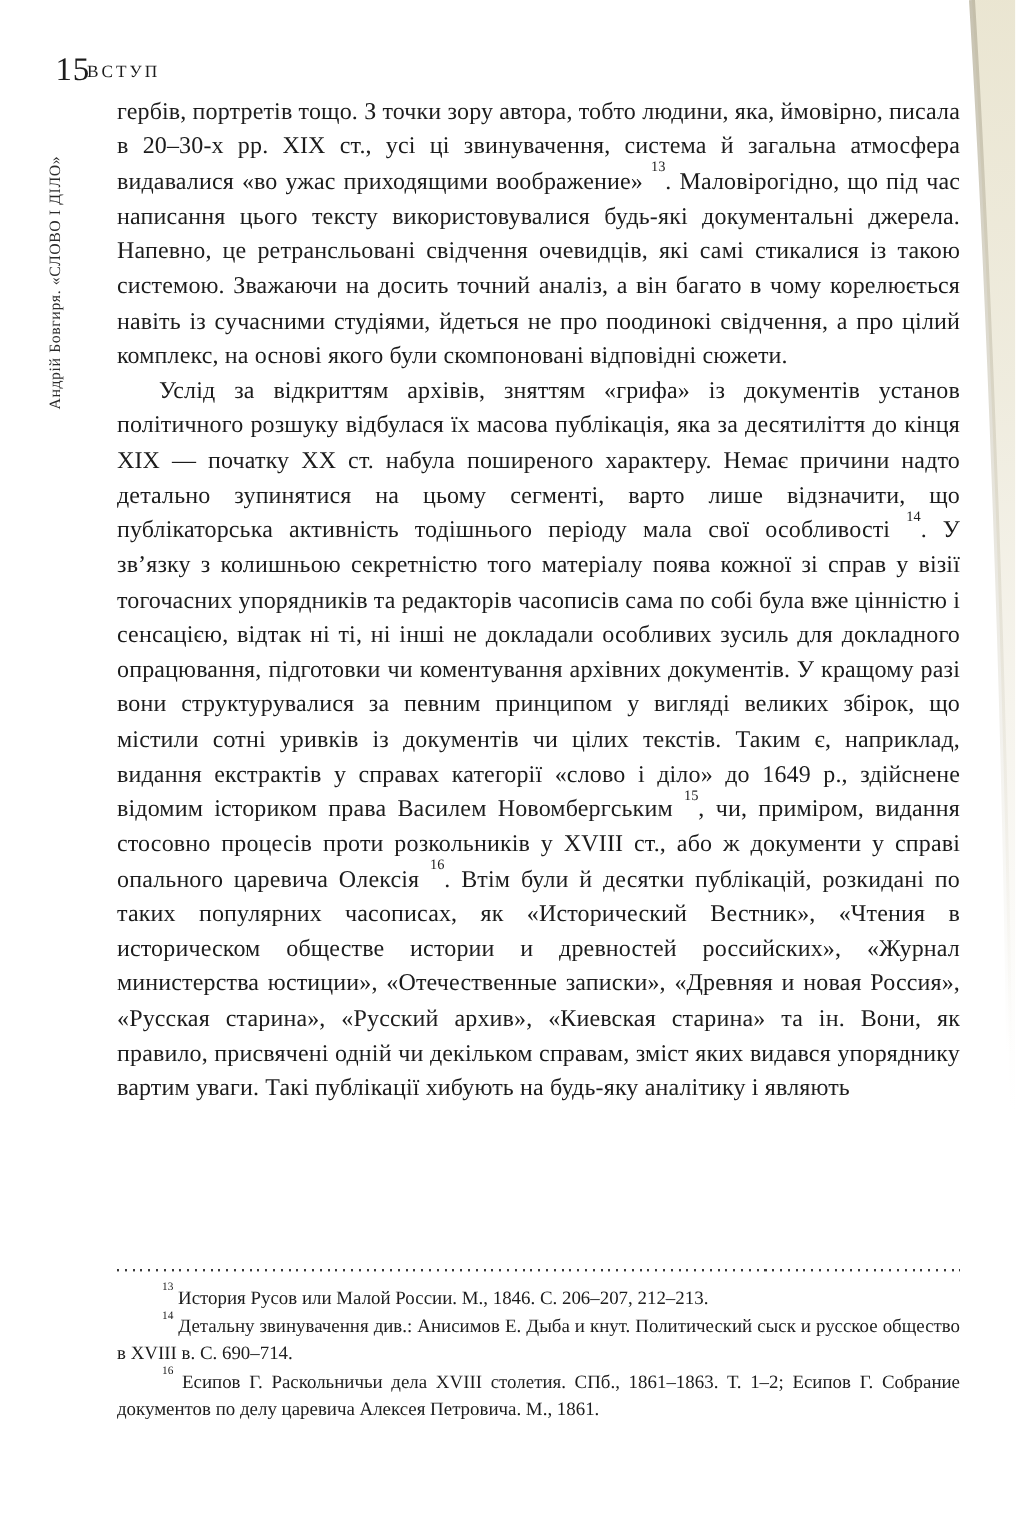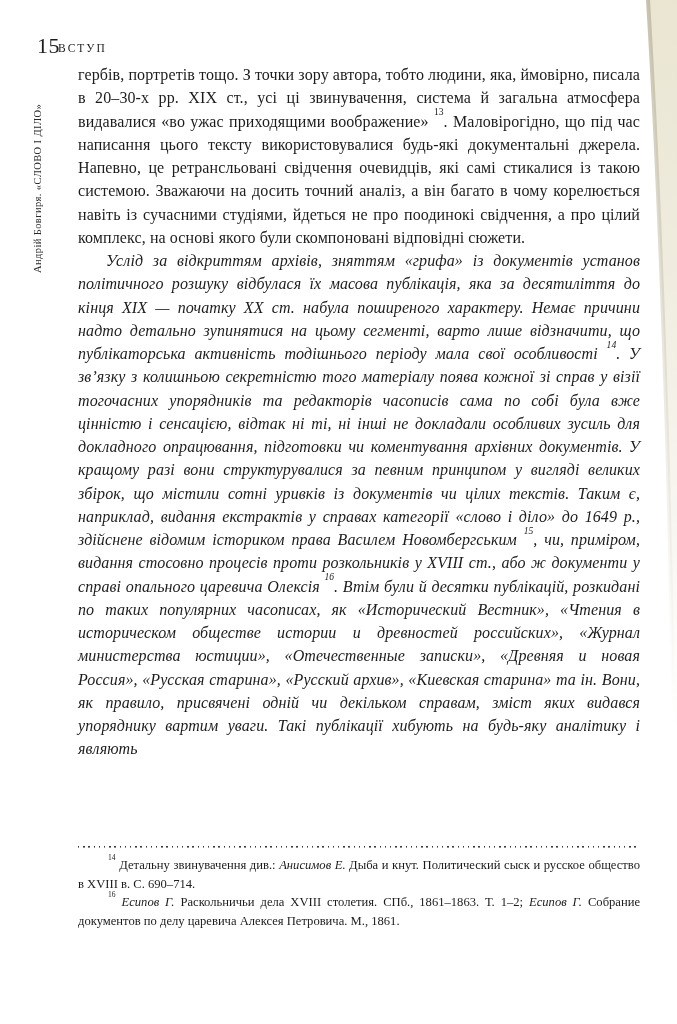--- a/index.html
+++ b/index.html
@@ -30,21 +30,21 @@
   
   .text-block {
     position: absolute; left: 78px; top: 63px; width: 562px;
     text-align: justify;
   }
   .text-block p {
     margin: 0;
     font-size: 16px; line-height: 23.25px;
     letter-spacing: 0.1px;
   }
-  .text-block p.indent { text-indent: 28px; font-style: italic; }
+  .text-block p.indent { text-indent: 28px; }
   sup.fn-ref {
     font-size: 0.6em; line-height: 0;
     position: relative; top: -0.5em;
     letter-spacing: 0;
   }
   
   .footnote-area {
     position: absolute; left: 78px; top: 845px; width: 562px;
   }
   .fn-rule {
@@ -52,39 +52,40 @@
     background-image: repeating-linear-gradient(to right, #3a3a3a 0px, #3a3a3a 1.4px, transparent 1.4px, transparent 5.2px);
     background-size: 100% 1.6px;
     background-repeat: no-repeat;
     background-position: 0 1px;
   }
   .footnote-area p {
     margin: 0;
     font-size: 12.6px; line-height: 18.6px;
     text-align: justify; text-indent: 30px;
   }
-  .fn-author { font-style: italic; }
+  .fn-author { }
   
   .page-edge { position: absolute; right: 0; top: 0; pointer-events: none; }
 </style>
 </head>
 <body>
 
 <div class="page-number">15</div>
 <div class="running-head">ВСТУП</div>
 
 <div class="side-label">Андрій Бовгиря. «СЛОВО І ДІЛО»</div>
 
 <div class="text-block">
   <p><span>гербів, портретів тощо. З точки зору автора, тобто людини, яка, ймовірно, писала в 20–30-х рр. XIX ст., усі ці звинувачення, система й загальна атмосфера видавалися «во ужас приходящими воображение» </span><sup class="fn-ref">13</sup><span>. Маловірогідно, що під час написання цього тексту використовувалися будь-які документальні джерела. Напевно, це ретрансльовані свідчення очевидців, які самі стикалися із такою системою. Зважаючи на досить точний аналіз, а він багато в чому корелюється навіть із сучасними студіями, йдеться не про поодинокі свідчення, а про цілий комплекс, на основі якого були скомпоновані відповідні сюжети.</span></p>
   <p class="indent"><span>Услід за відкриттям архівів, зняттям «грифа» із документів установ політичного розшуку відбулася їх масова публікація, яка за десятиліття до кінця XIX — початку XX ст. набула поширеного характеру. Немає причини надто детально зупинятися на цьому сегменті, варто лише відзначити, що публікаторська активність тодішнього періоду мала свої особливості </span><sup class="fn-ref">14</sup><span>. У зв’язку з колишньою секретністю того матеріалу поява кожної зі справ у візії тогочасних упорядників та редакторів часописів сама по собі була вже цінністю і сенсацією, відтак ні ті, ні інші не докладали особливих зусиль для докладного опрацювання, підготовки чи коментування архівних документів. У кращому разі вони структурувалися за певним принципом у вигляді великих збірок, що містили сотні уривків із документів чи цілих текстів. Таким є, наприклад, видання екстрактів у справах категорії «слово і діло» до 1649 р., здійснене відомим істориком права Василем Новомбергським </span><sup class="fn-ref">15</sup><span>, чи, приміром, видання стосовно процесів проти розкольників у XVIII ст., або ж документи у справі опального царевича Олексія </span><sup class="fn-ref">16</sup><span>. Втім були й десятки публікацій, розкидані по таких популярних часописах, як «Исторический Вестник», «Чтения в историческом обществе истории и древностей российских», «Журнал министерства юстиции», «Отечественные записки», «Древняя и новая Россия», «Русская старина», «Русский архив», «Киевская старина» та ін. Вони, як правило, присвячені одній чи декільком справам, зміст яких видався упоряднику вартим уваги. Такі публікації хибують на будь-яку аналітику і являють</span></p>
 </div>
 
 <div class="footnote-area">
   <div class="fn-rule"></div>
+  <p><sup class="fn-ref">13</sup><span> История Русов или Малой России. М., 1846. С. 206–207, 212–213.</span></p>
   <p><sup class="fn-ref">14</sup><span> Детальну звинувачення див.: </span><span class="fn-author">Анисимов Е.</span><span> Дыба и кнут. Политический сыск и русское общество в XVIII в. С. 690–714.</span></p>
   <p><sup class="fn-ref">16</sup><span class="fn-author"> Есипов Г.</span><span> Раскольничьи дела XVIII столетия. СПб., 1861–1863. Т. 1–2; </span><span class="fn-author">Есипов Г.</span><span> Собрание документов по делу царевича Алексея Петровича. М., 1861.</span></p>
 </div>
 
 <svg class="page-edge" width="34" height="740" viewBox="0 0 34 740" aria-hidden="true">
   <defs>
     <linearGradient id="creamFade" x1="0" y1="0" x2="0" y2="1">
       <stop offset="0" stop-color="#e9e4cf" stop-opacity="0.95"></stop>
       <stop offset="0.35" stop-color="#ebe7d6" stop-opacity="0.8"></stop>
       <stop offset="0.7" stop-color="#eeeadd" stop-opacity="0.45"></stop>

